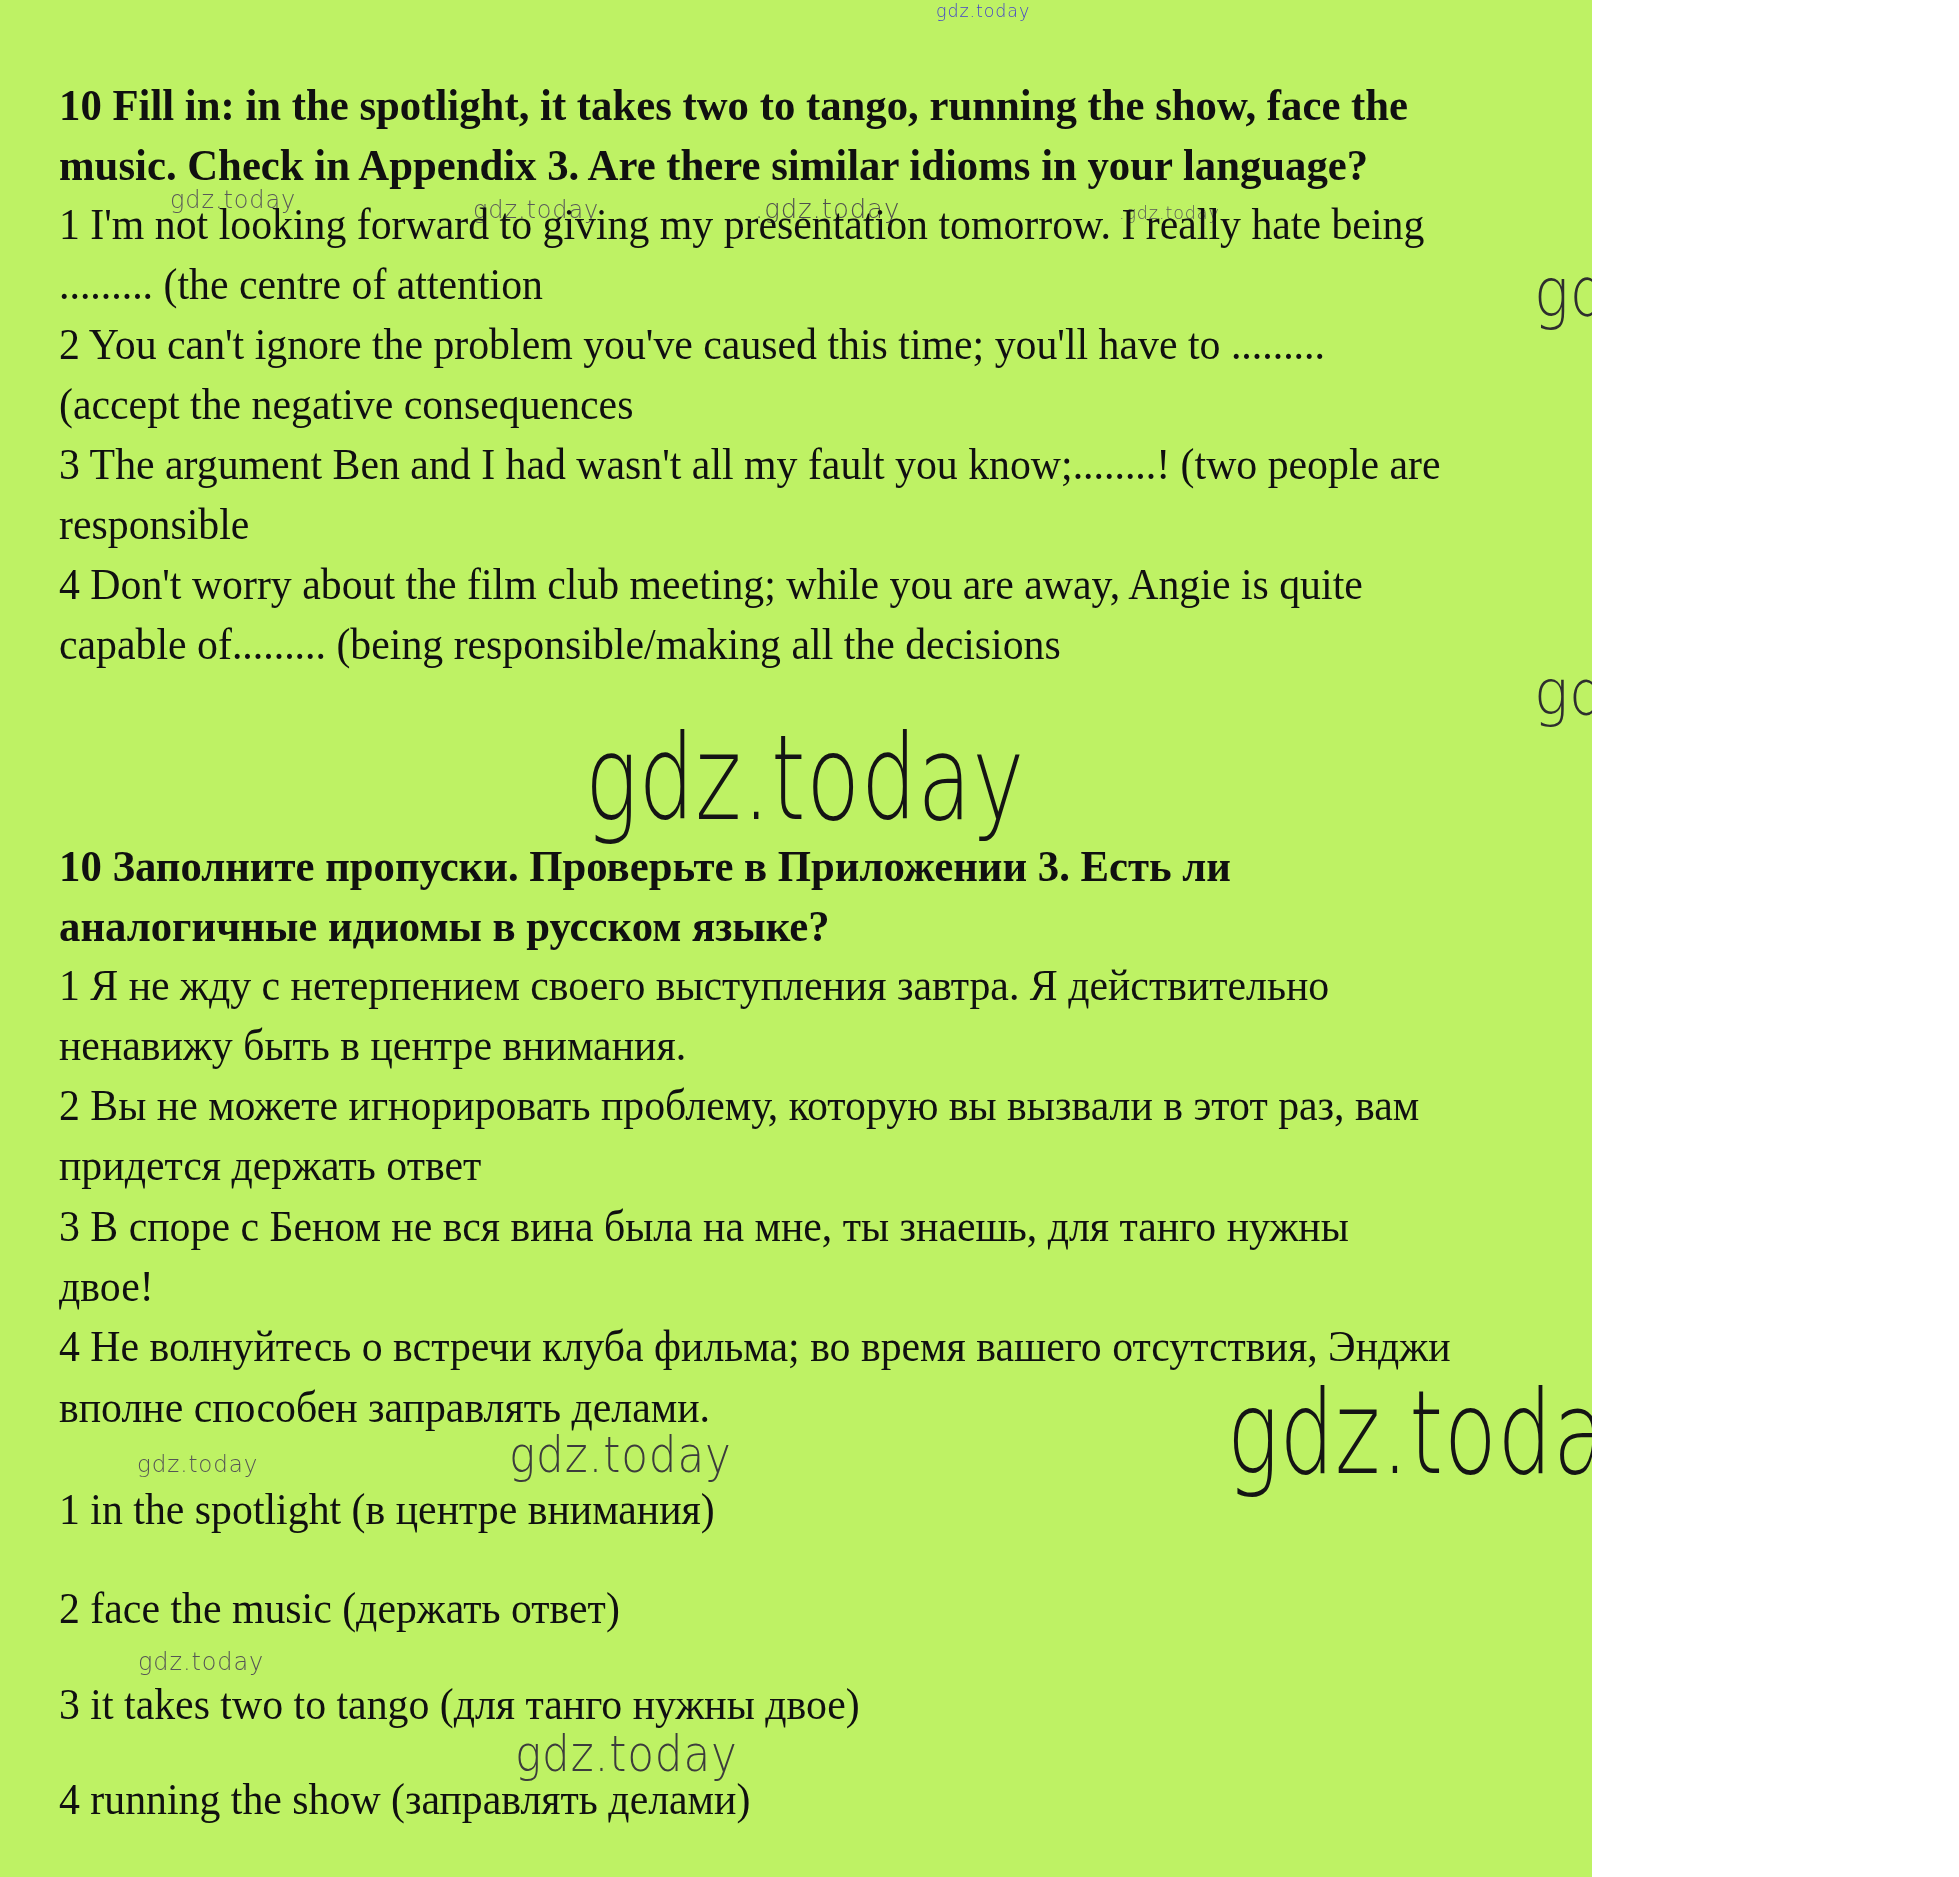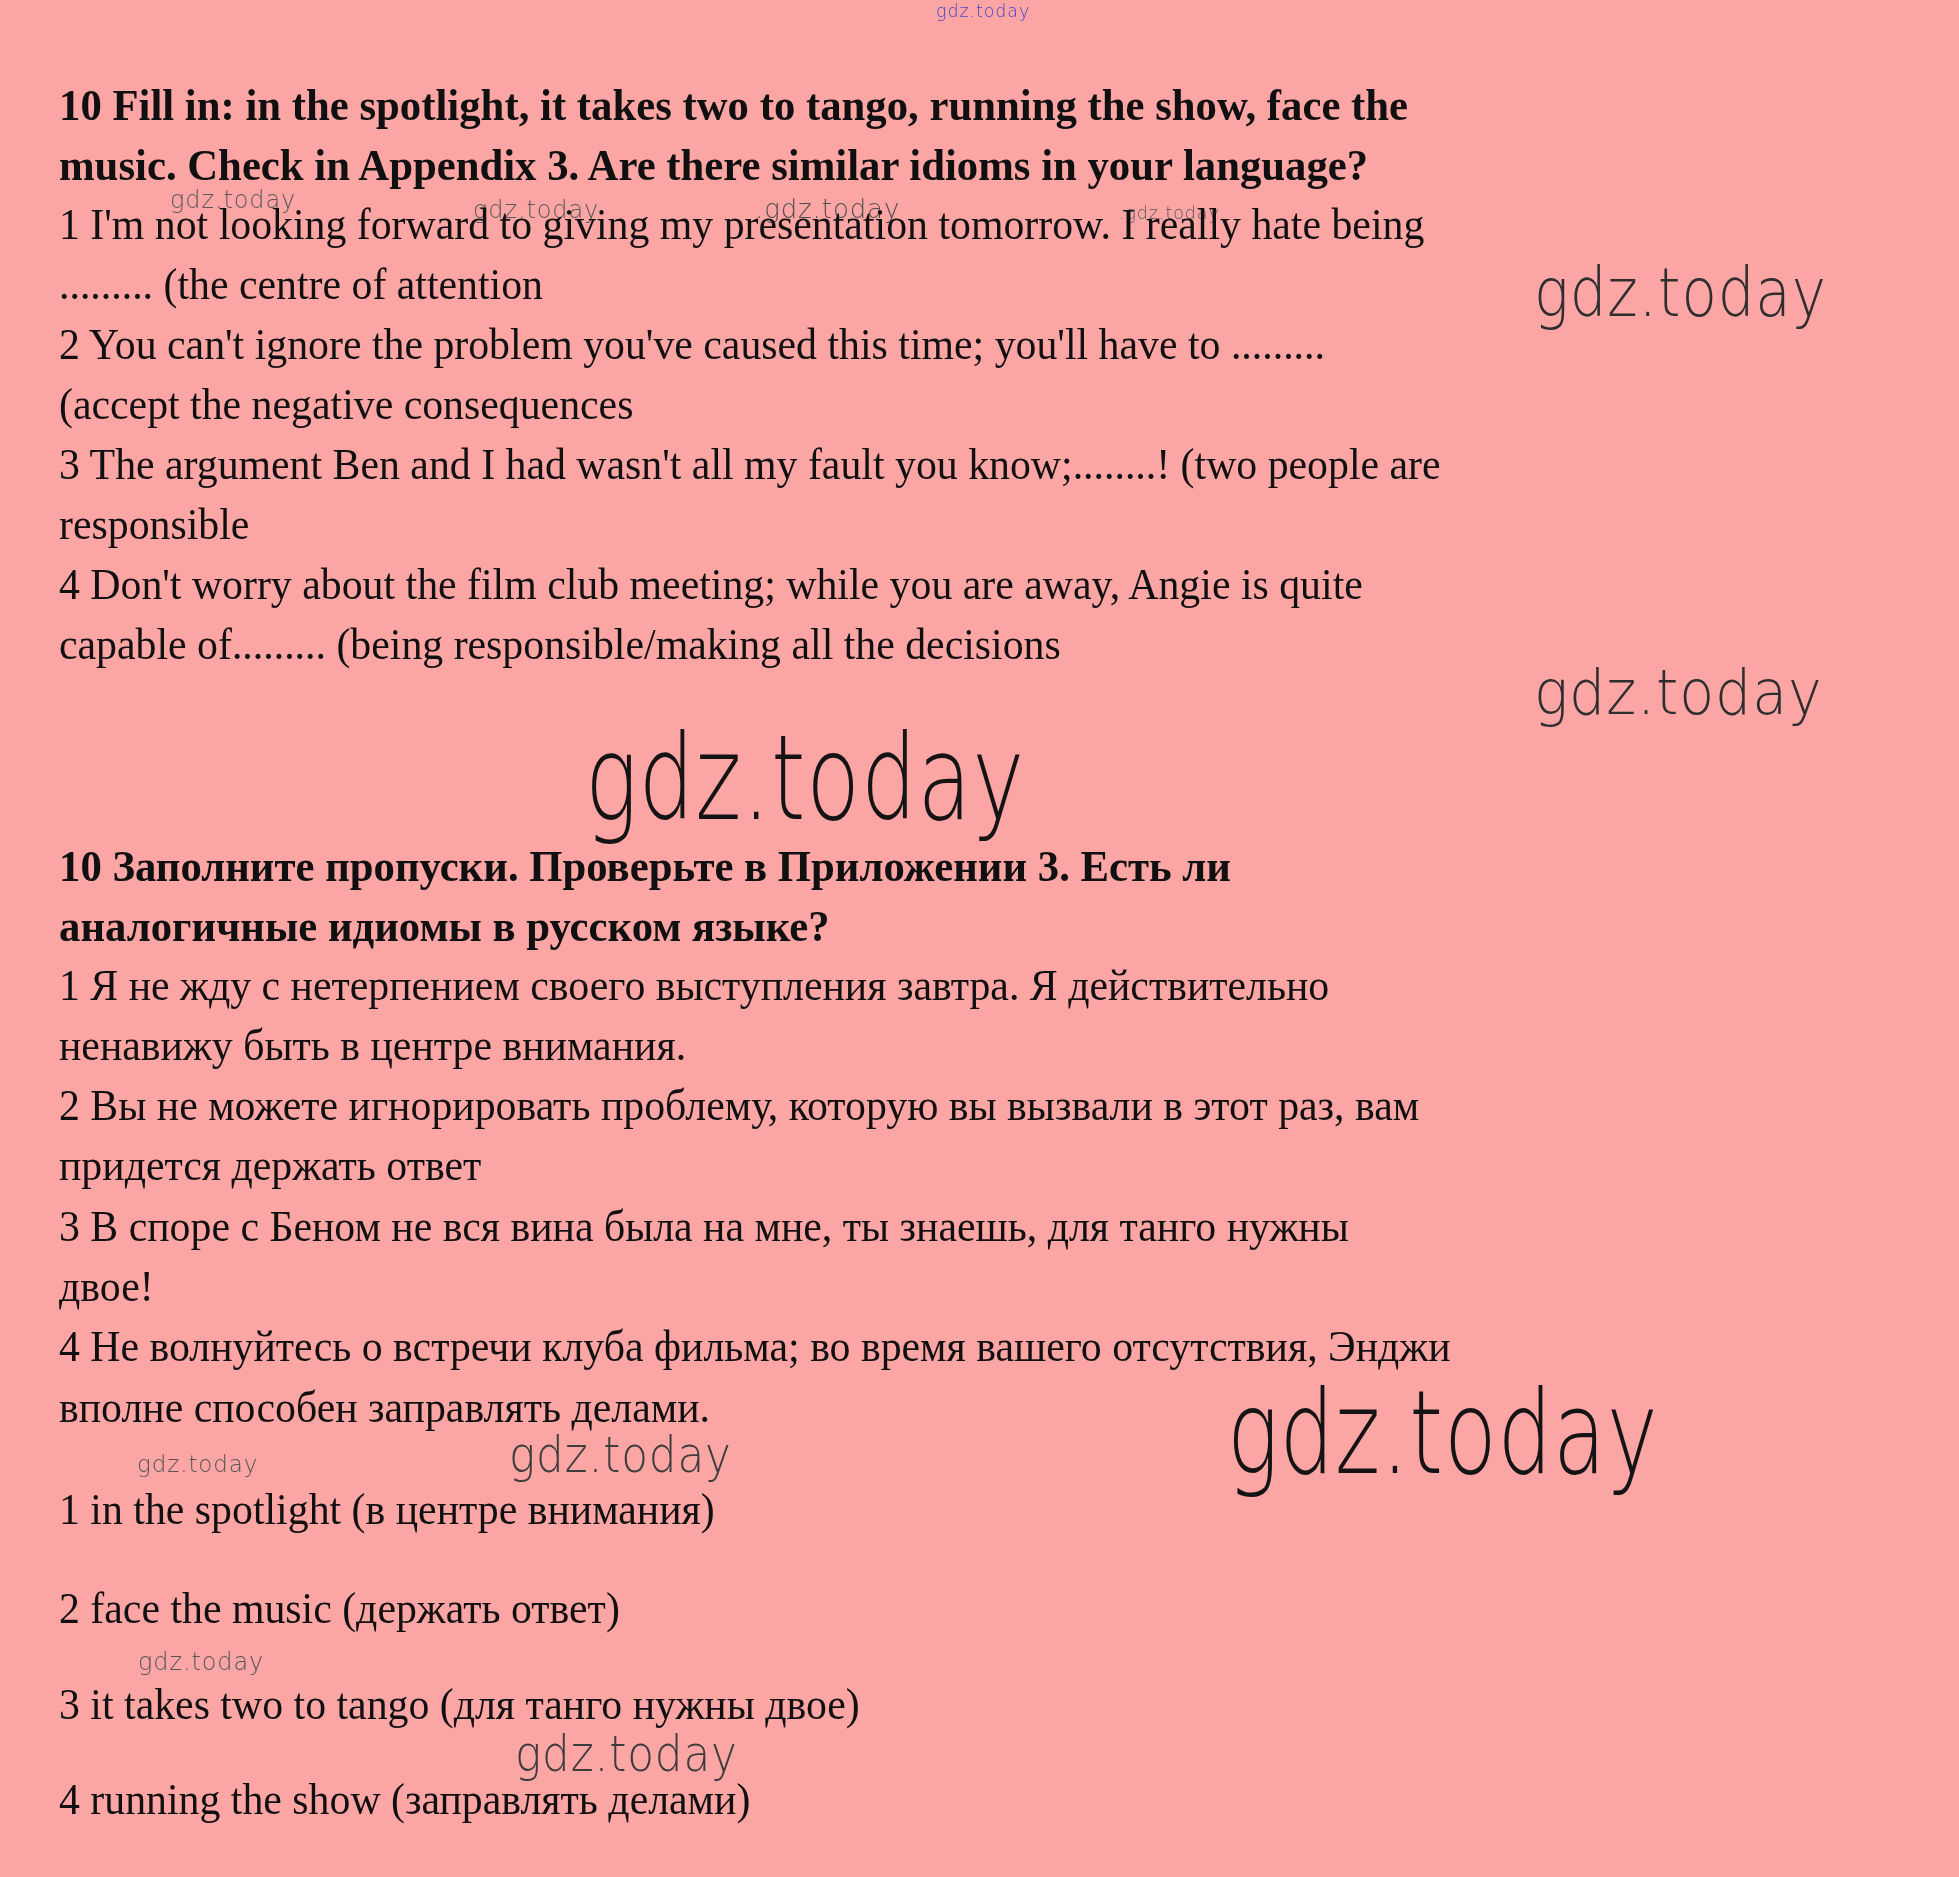--- a/index.html
+++ b/index.html
@@ -1,19 +1,19 @@
 <!DOCTYPE html>
 <html style="font-size:14.8px"><head>
 <meta charset="utf-8">
 <style>
   html,body{margin:0;padding:0;background:#ffffff;}
   .page{
     position:relative;
-    width:1959px;height:1877px;
-    background:#fca5a5;
+    width:1592px;height:1877px;
+    background:#bef264;
     overflow:hidden;
     font-family:"Liberation Serif","DejaVu Serif",serif;
     color:#111111;
   }
   .line{
     position:absolute;
     left:59px;
     font-size:44px;
     line-height:1;
     white-space:nowrap;

